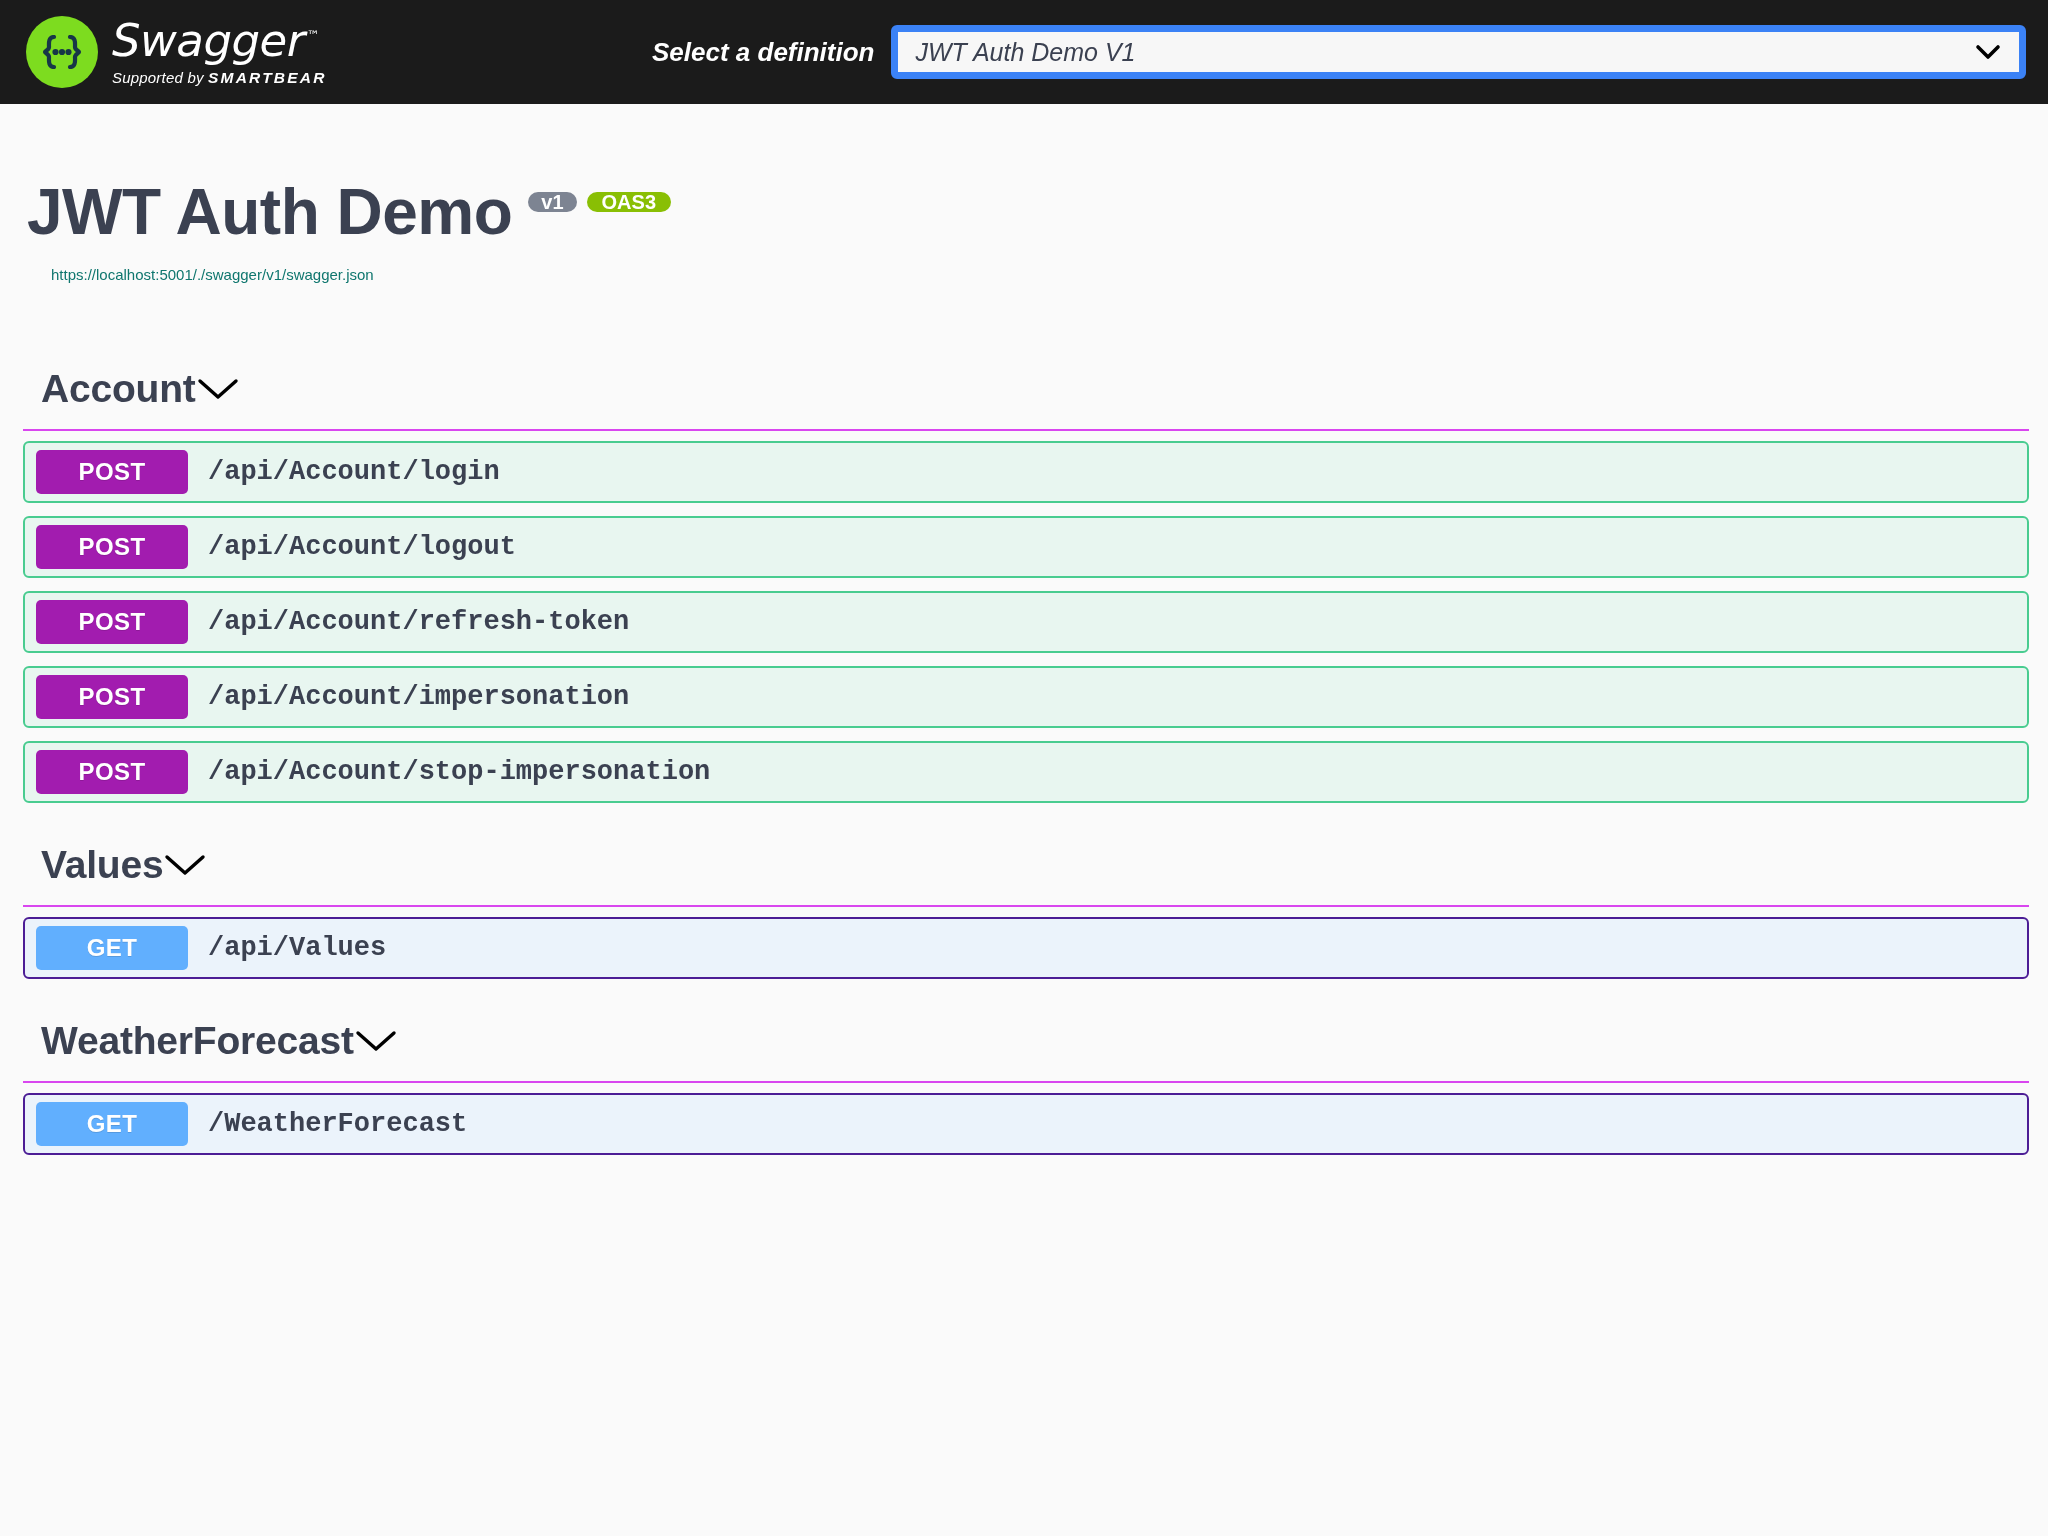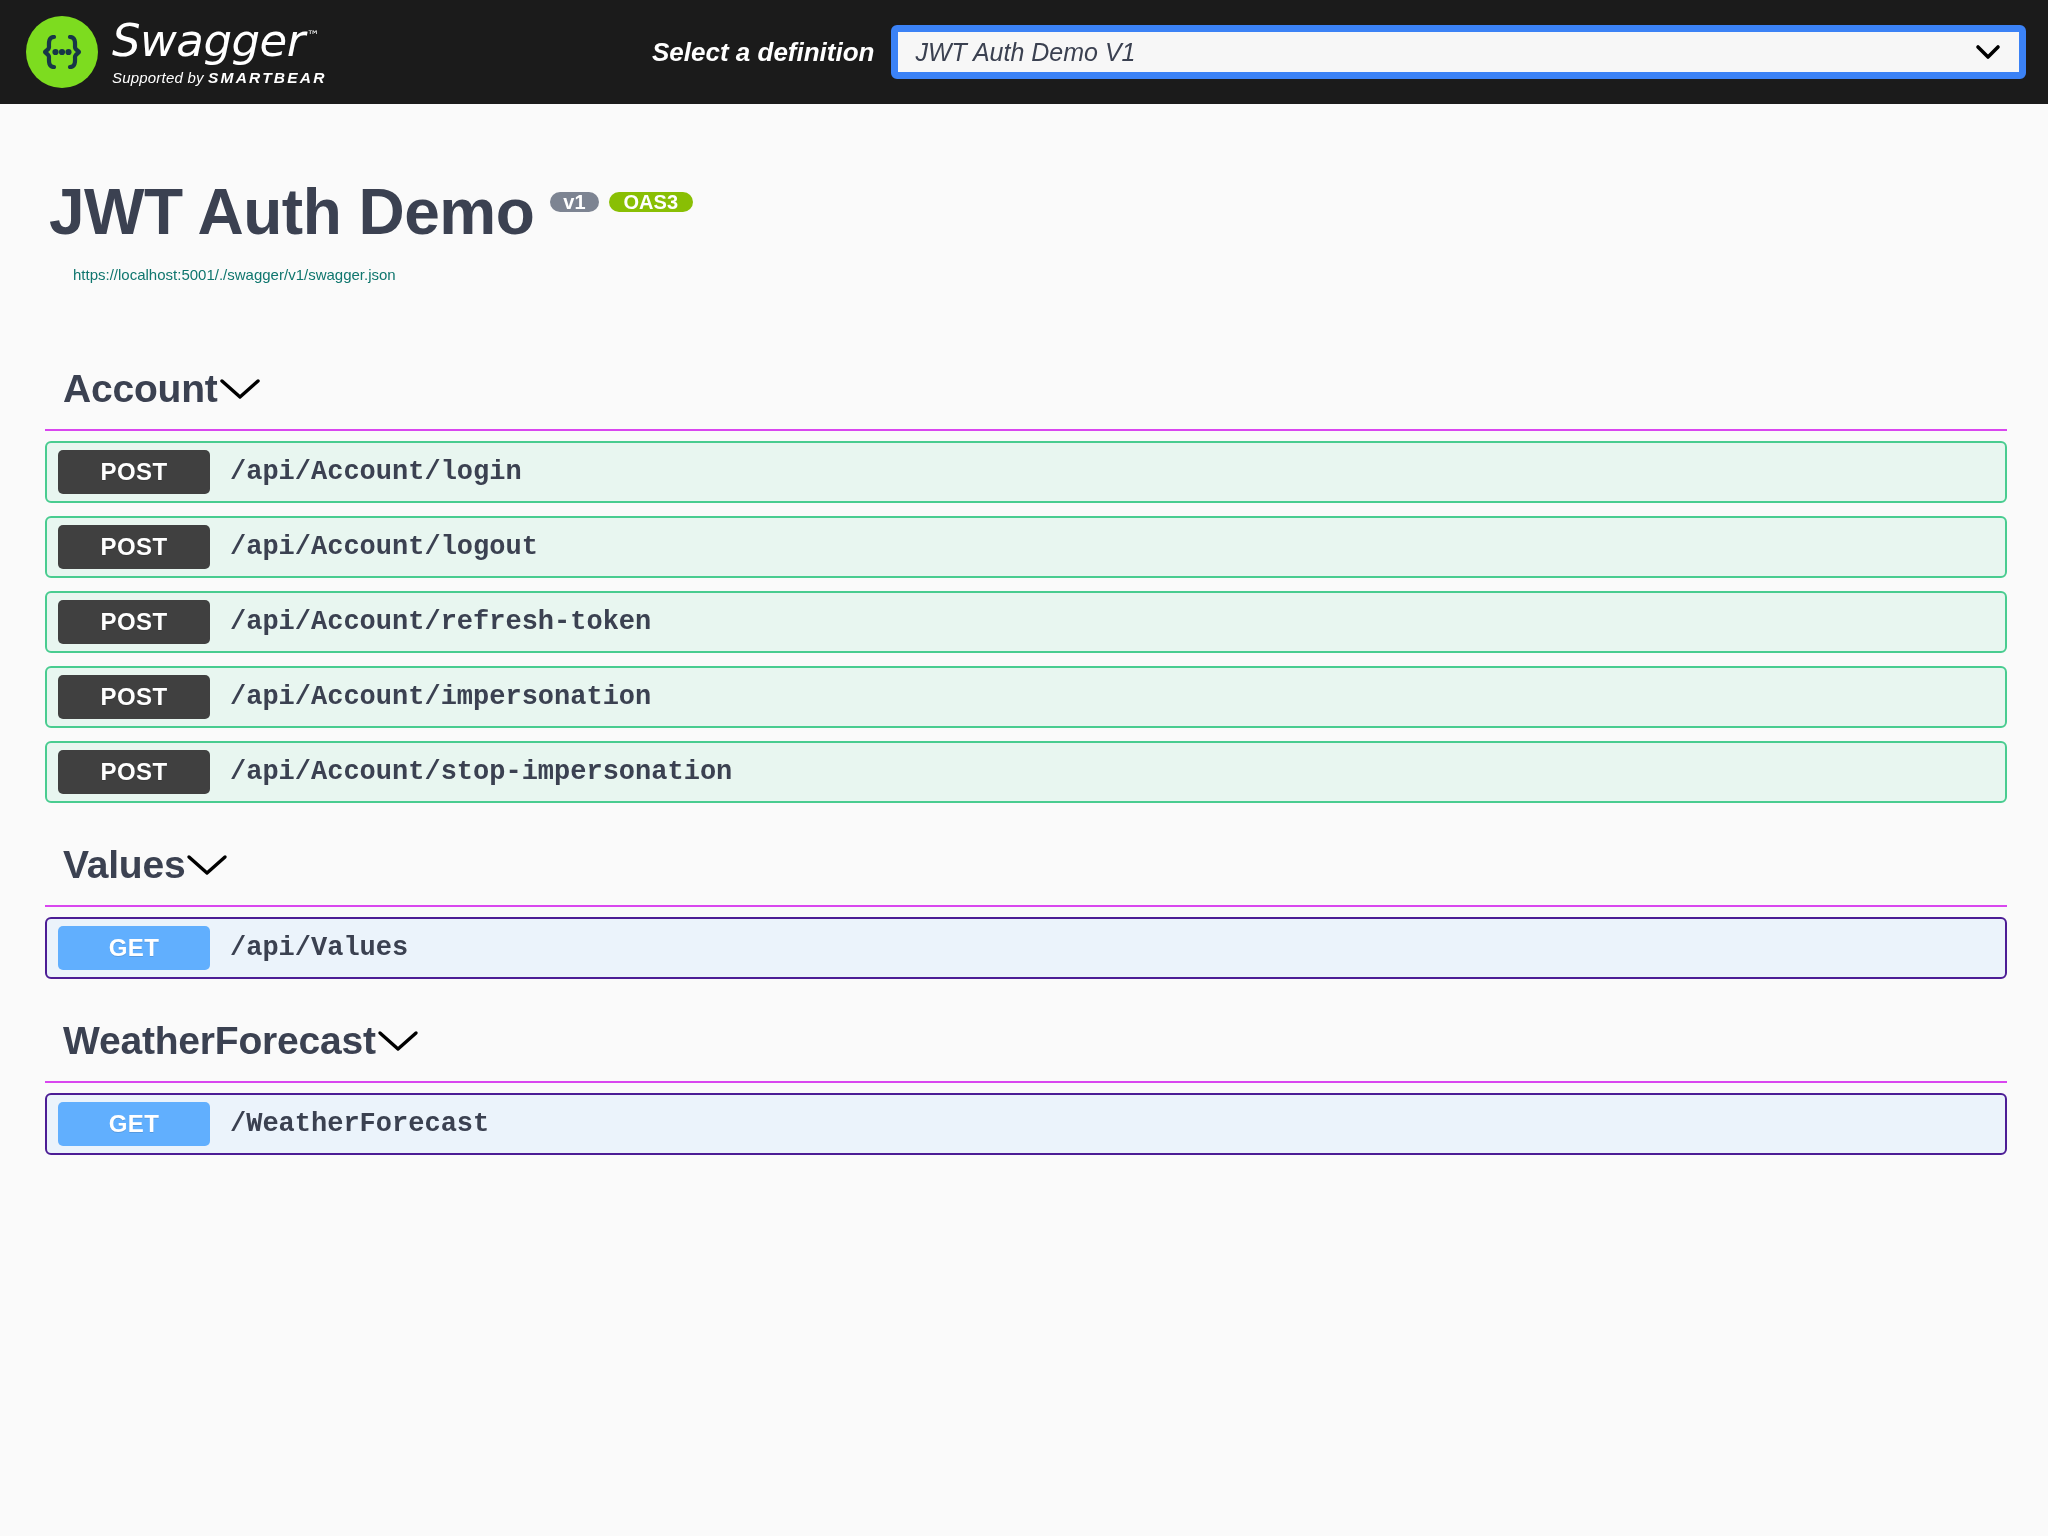--- a/index.html
+++ b/index.html
@@ -103,21 +103,21 @@
     position: absolute;
     right: 18px;
     top: 50%;
     transform: translateY(-50%);
     display: flex;
   }
 
   
   .content {
     width: 2048px;
-    padding: 0 41px;
+    padding: 0 19px;
   }
   .inner {
     max-width: 2012px;
     margin: 0 auto;
     padding-left: 4px;
   }
 
   .info-block {
     padding-top: 76px;
     padding-left: 4px;
@@ -220,21 +220,21 @@
     display: flex;
     align-items: center;
     justify-content: center;
     color: #ffffff;
     font-size: 24px;
     font-weight: 700;
     font-family: "Liberation Sans", sans-serif;
     text-shadow: 0 1px 0 rgba(0,0,0,0.12);
     letter-spacing: 0.4px;
   }
-  .op-row.post .op-method { background: #404040; }
+  .op-row.post .op-method { background: #a21caf; }
   .op-row.get .op-method  { background: #61affe; }
 
   .op-path {
     margin-left: 20px;
     font-family: "Liberation Mono", monospace;
     font-size: 27px;
     font-weight: 700;
     color: #3b4151;
     white-space: nowrap;
   }

